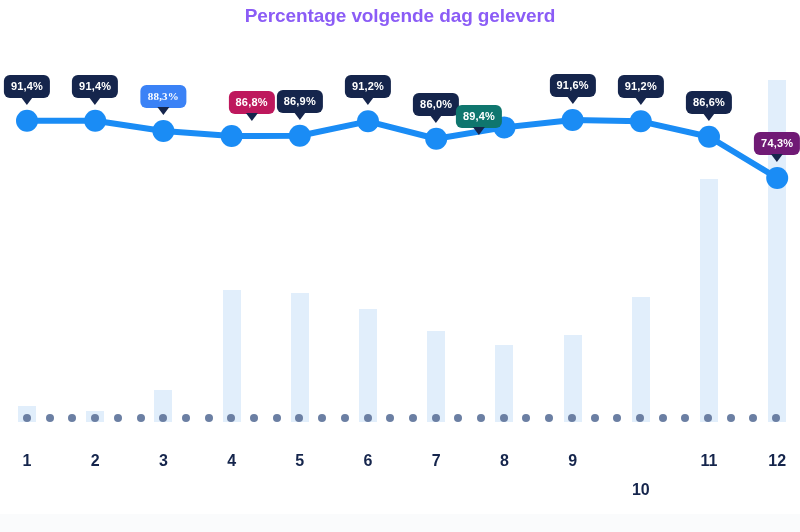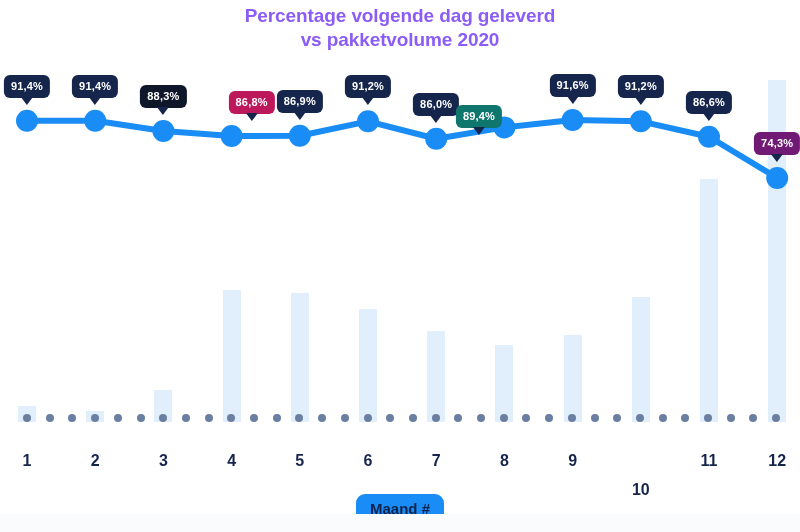--- a/index.html
+++ b/index.html
@@ -97,21 +97,20 @@
     background:#fafbfc;
   }
 </style>
 </head>
 <body>
 
 <div id="chart-root">
 
   <div class="chart-title">
     <span>Percentage volgende dag geleverd</span>
-    <span class="l2">vs pakketvolume 2020</span>
   </div>
 
   <div class="plot">
     <div class="bars-layer" id="bars-layer">
         <div class="bar" style="left: 18px; top: 405.926px; height: 16.074px; background: rgb(225, 238, 251);"></div>
         <div class="bar" style="left: 86.2px; top: 411.056px; height: 10.944px; background: rgb(225, 238, 251);"></div>
         <div class="bar" style="left: 154.4px; top: 389.852px; height: 32.148px; background: rgb(225, 238, 251);"></div>
         <div class="bar" style="left: 222.6px; top: 290.33px; height: 131.67px; background: rgb(225, 238, 251);"></div>
         <div class="bar" style="left: 290.8px; top: 293.408px; height: 128.592px; background: rgb(225, 238, 251);"></div>
         <div class="bar" style="left: 359px; top: 309.14px; height: 112.86px; background: rgb(225, 238, 251);"></div>
@@ -171,21 +170,21 @@
           <circle cx="504.40000000000003" cy="127.37572254335257" r="11" fill="#1a8cf5"></circle>
           <circle cx="572.6" cy="120" r="11" fill="#1a8cf5"></circle>
           <circle cx="640.8000000000001" cy="121.34104046242771" r="11" fill="#1a8cf5"></circle>
           <circle cx="709" cy="136.76300578034682" r="11" fill="#1a8cf5"></circle>
           <circle cx="777.2" cy="178" r="11" fill="#1a8cf5"></circle>
         </svg>
       </div>
     <div id="tips-layer">
         <div class="tip" style="left: 27px; top: 74.6705px; background: rgb(21, 37, 76);">91,4%</div>
         <div class="tip" style="left: 95.2px; top: 74.6705px; background: rgb(21, 37, 76);">91,4%</div>
-        <div class="tip" style="left: 163.4px; top: 85.0636px; background: #0f172a;">88,3%</div>
+        <div class="tip" style="left: 163.4px; top: 85.0636px; background: #3b82f6; font-family: Liberation Serif, serif;">88,3%</div>
         <div class="tip" style="left: 231.6px; top: 91px; background: #be185d; margin-left: 20px;">86,8%</div>
         <div class="tip" style="left: 299.8px; top: 89.7572px; background: rgb(21, 37, 76);">86,9%</div>
         <div class="tip" style="left: 368px; top: 75.341px; background: rgb(21, 37, 76);">91,2%</div>
         <div class="tip" style="left: 436.2px; top: 92.7746px; background: rgb(21, 37, 76);">86,0%</div>
         <div class="tip" style="left: 479px; top: 81.3757px; background: #0f766e; margin-top: 24px;">89,4%</div>
         <div class="tip" style="left: 572.6px; top: 74px; background: rgb(21, 37, 76);">91,6%</div>
         <div class="tip" style="left: 640.8px; top: 75.341px; background: rgb(21, 37, 76);">91,2%</div>
         <div class="tip" style="left: 709px; top: 90.763px; background: rgb(21, 37, 76);">86,6%</div>
         <div class="tip" style="left: 777.2px; top: 132px; background: #701a75;">74,3%</div>
       </div>
@@ -199,16 +198,15 @@
       <span class="xtick" style="left: 299.8px;">5</span>
       <span class="xtick" style="left: 368px;">6</span>
       <span class="xtick" style="left: 436.2px;">7</span>
       <span class="xtick" style="left: 504.4px;">8</span>
       <span class="xtick" style="left: 572.6px;">9</span>
       <span class="xtick" style="left: 640.8px; margin-top: 29px;">10</span>
       <span class="xtick" style="left: 709px;">11</span>
       <span class="xtick" style="left: 777.2px;">12</span>
     </div>
 
-  <div class="axis-badge">Maand #</div>
 
   <div class="footer-strip"></div>
 </div>
 
 </body></html>

